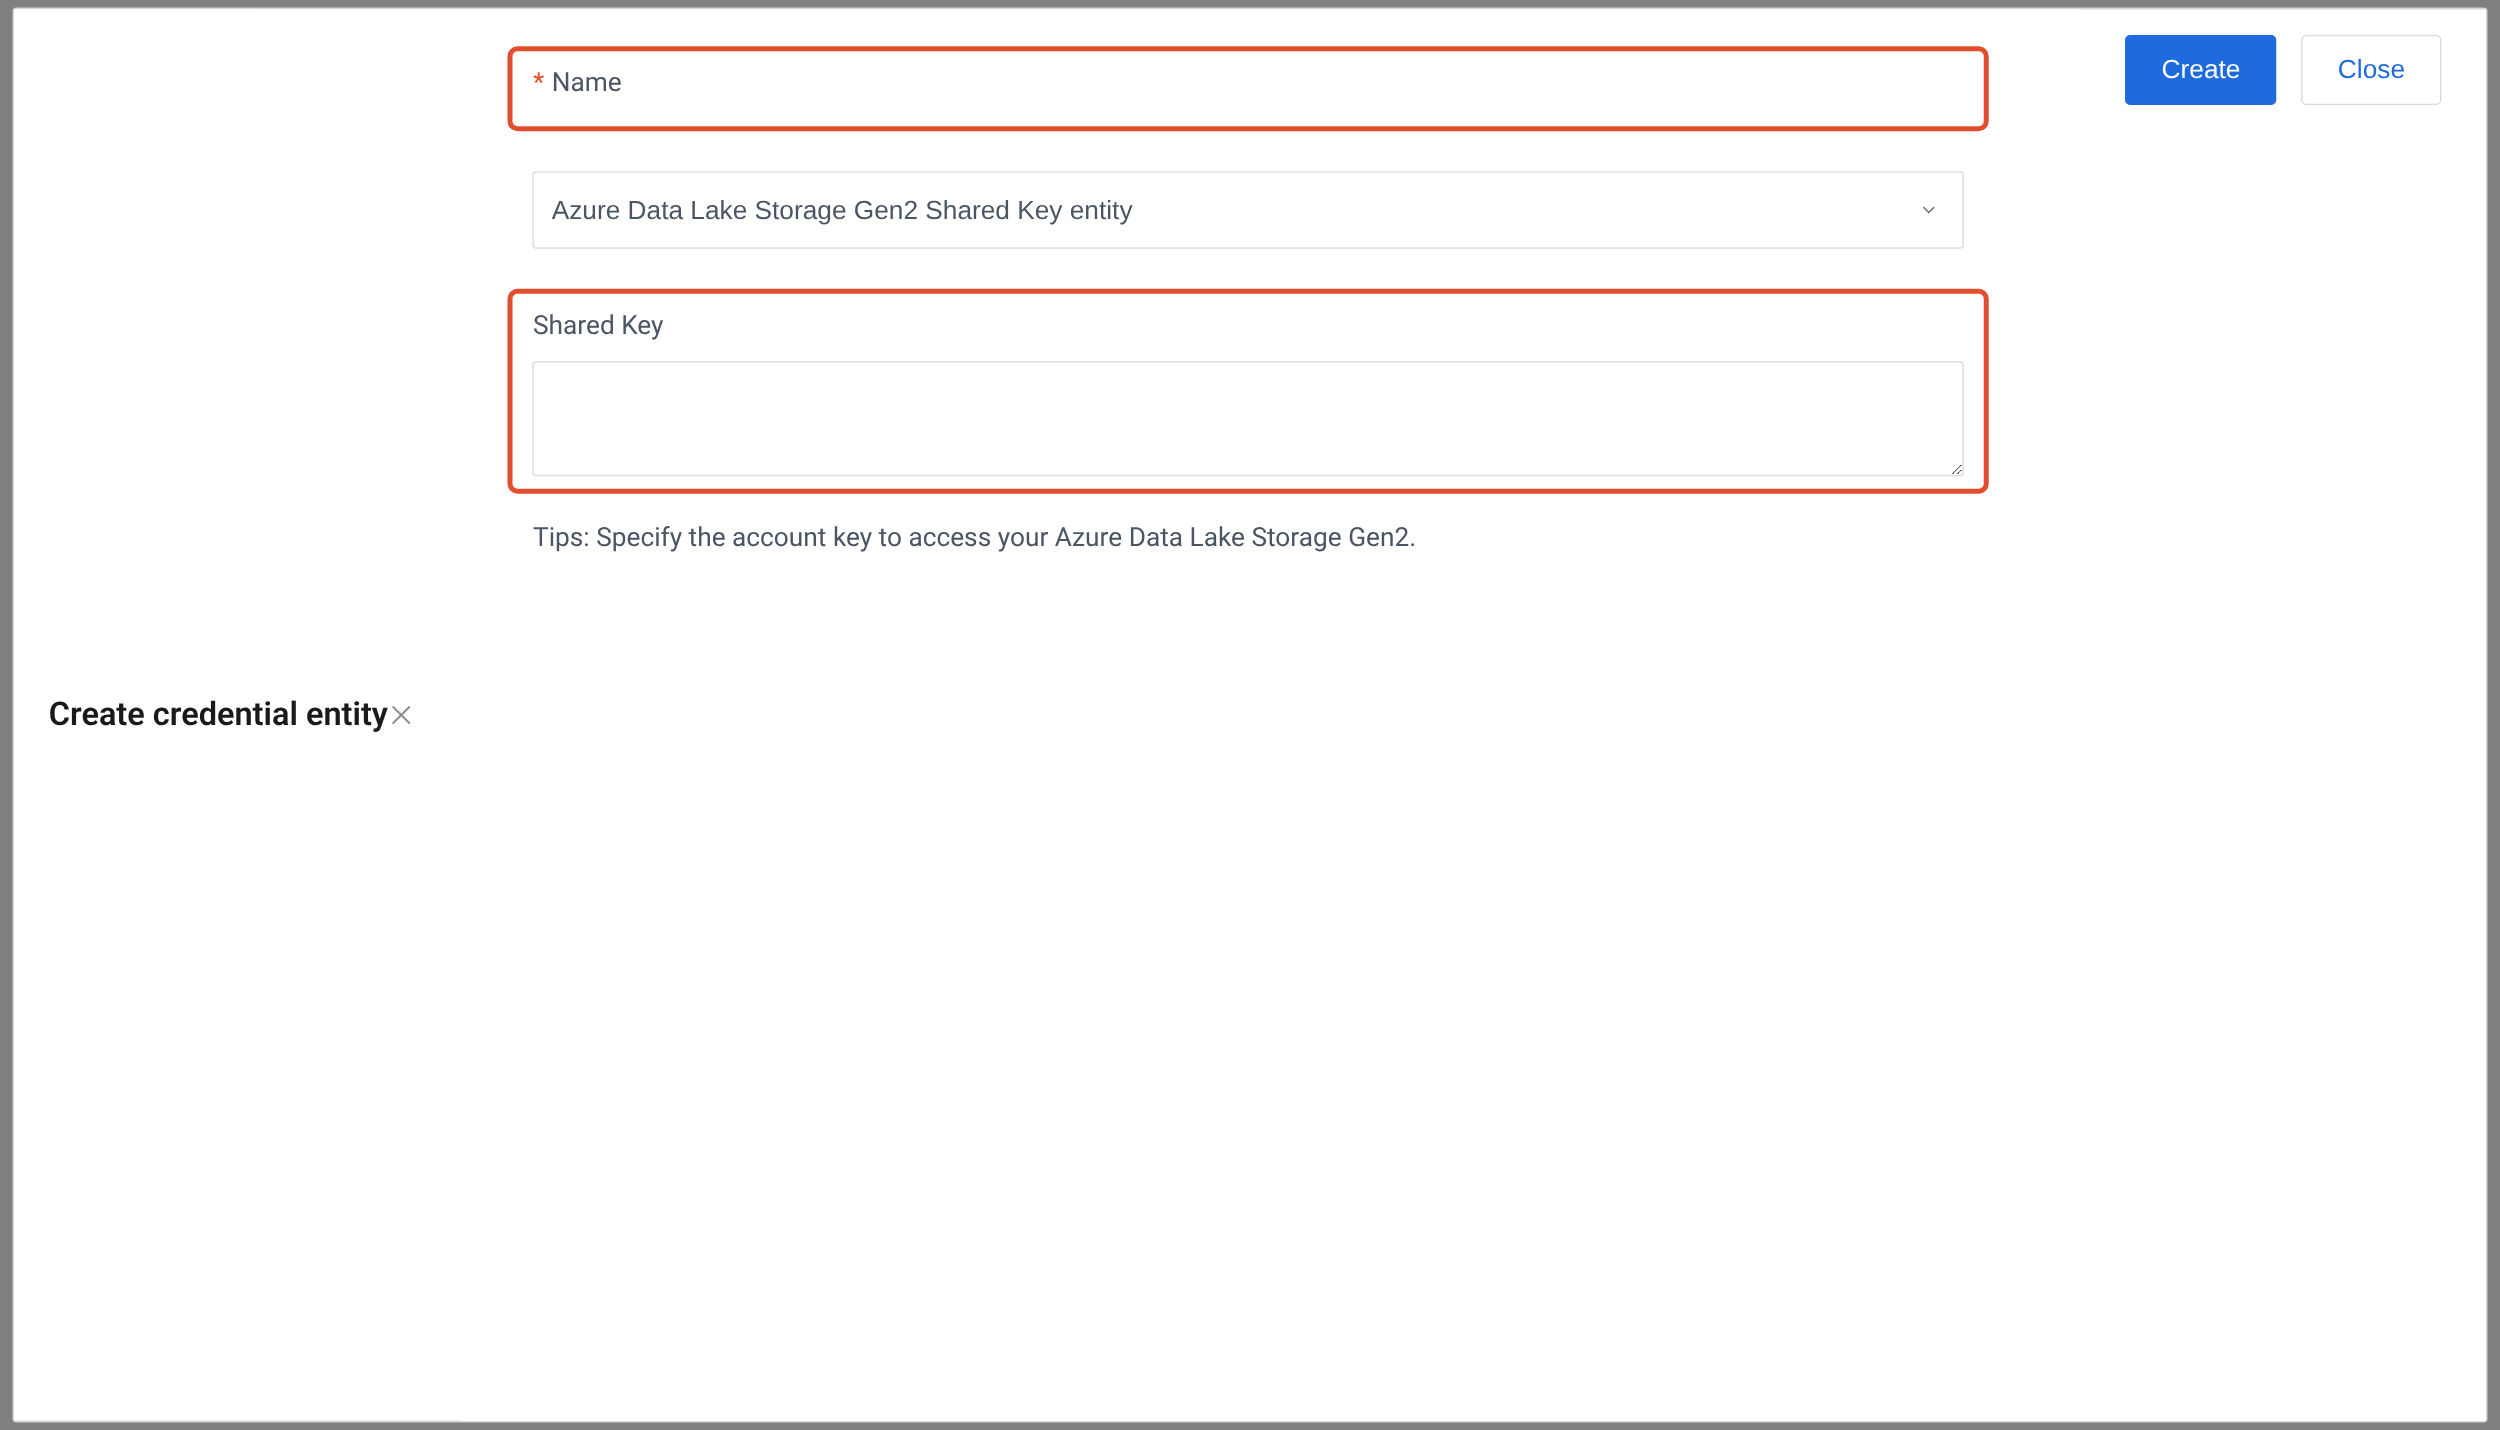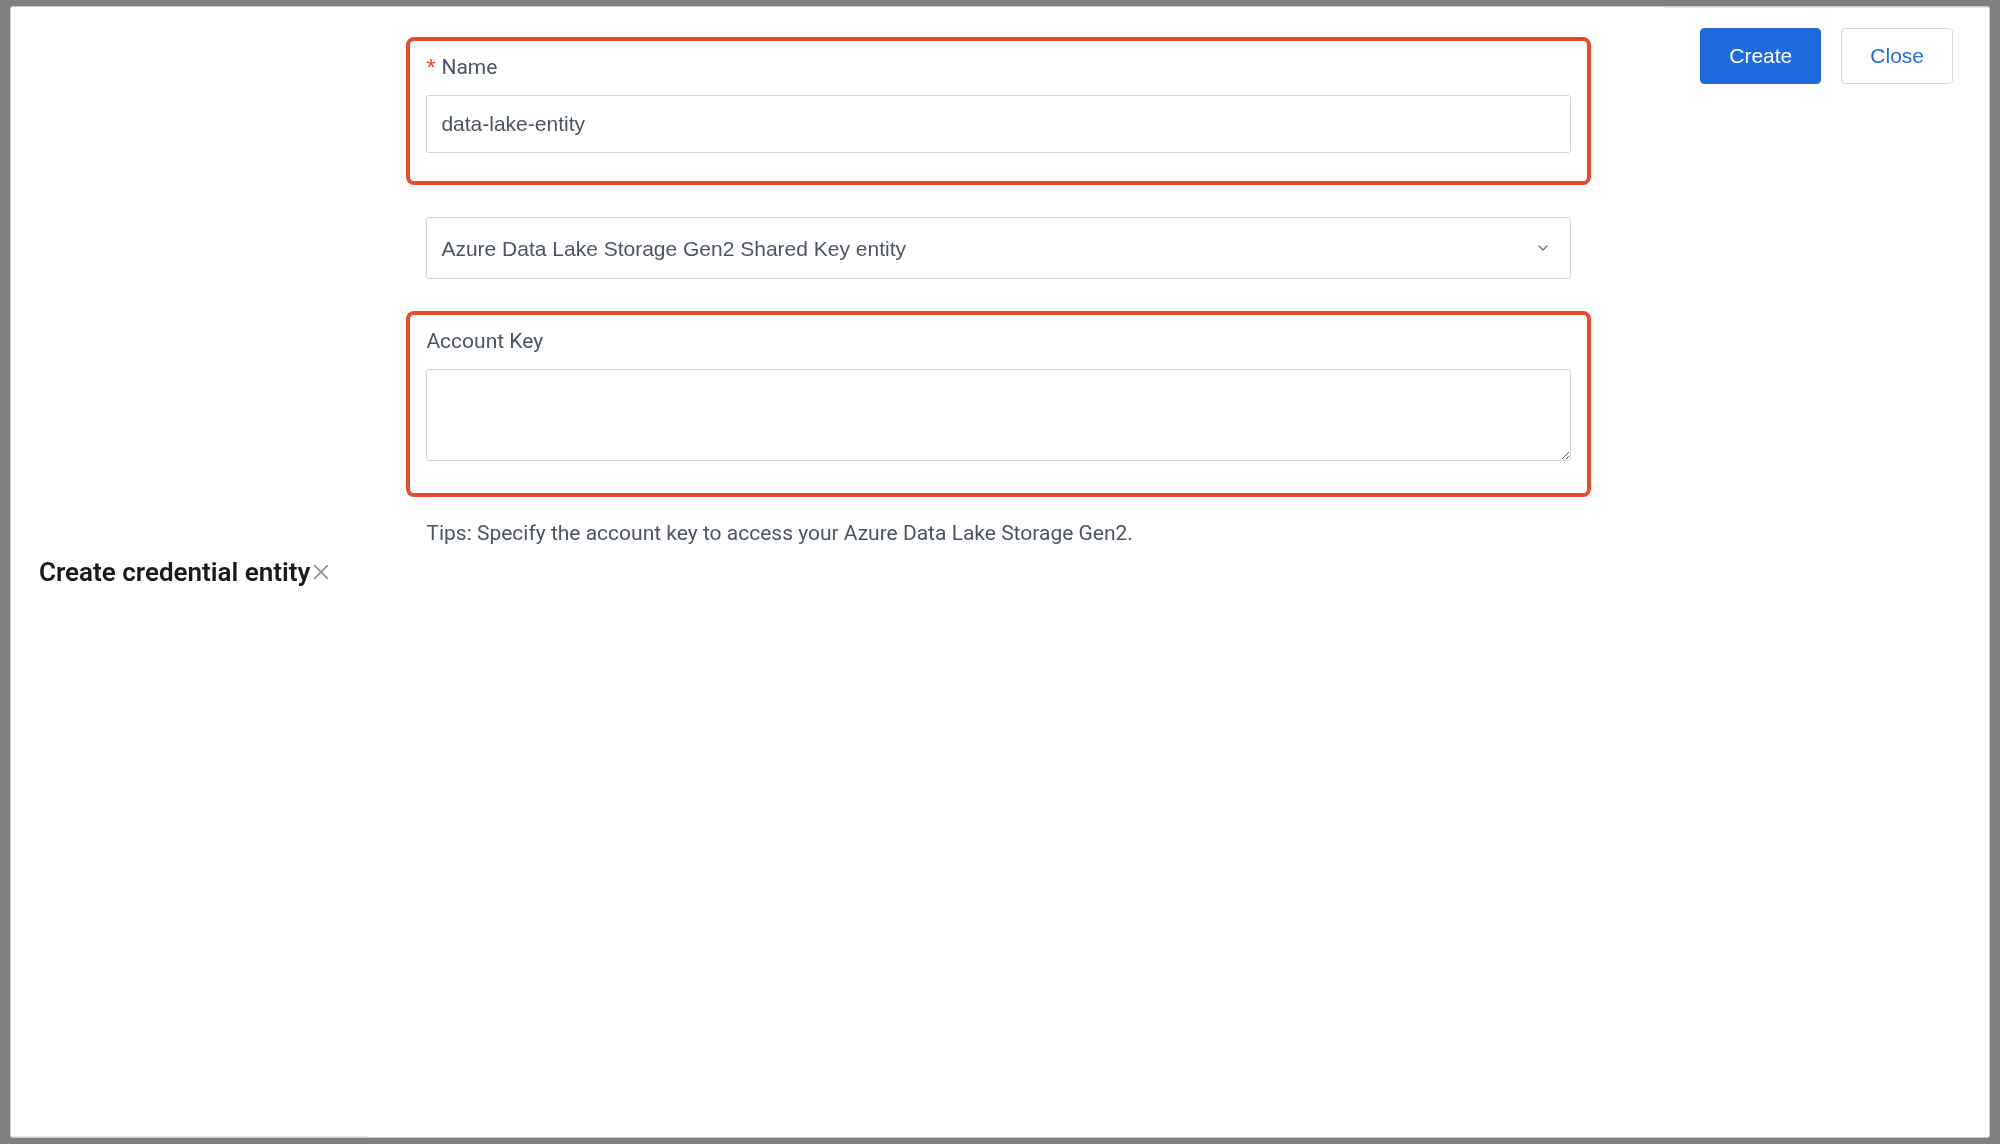--- a/index.html
+++ b/index.html
@@ -53,21 +53,21 @@
     flex: 1 1 auto;
     padding: 30px 58px 30px 58px;
     overflow: auto;
   }
   .field-group {
     margin-bottom: 32px;
   }
   .field-group.highlighted {
     border: 4px solid #e24d2d;
     border-radius: 8px;
-    padding: 14px 16px 28px 16px;
+    padding: 14px 16px 6px 16px;
     margin-left: -20px;
     margin-right: -20px;
     margin-bottom: 32px;
   }
   .field-label {
     font-size: 21px;
     color: #4b5563;
     margin-bottom: 16px;
     display: block;
   }
@@ -186,39 +186,38 @@
       </svg>
     </div>
   </div>
 
   <div class="modal-body">
 
     <div class="field-group highlighted">
       <label class="field-label">
         <span class="required-mark">*</span><span>Name</span>
       </label>
-      <input type="text" class="text-input" value="data-lake-entity" style="">
     </div>
 
 
     <div class="field-group">
       <div class="select-wrap">
         <select class="select-input">
           <option>Azure Data Lake Storage Gen2 Shared Key entity</option>
         </select>
         <span class="select-caret">
           <svg viewBox="0 0 24 24" fill="none" stroke="currentColor" stroke-width="2" stroke-linecap="round" stroke-linejoin="round">
             <polyline points="6 9 12 15 18 9"></polyline>
           </svg>
         </span>
       </div>
     </div>
 
     <div class="field-group highlighted" style="margin-bottom:6px;">
-      <label class="field-label">Account Key</label>
+      <label class="field-label">Shared Key</label>
       <textarea class="textarea-input small" style=""></textarea>
     </div>
     <p class="tips-text">Tips: Specify the account key to access your Azure Data Lake Storage Gen2.</p>
 
   </div>
 
   <div class="modal-footer">
     <button class="btn btn-primary">Create</button>
     <button class="btn btn-secondary">Close</button>
   </div>

